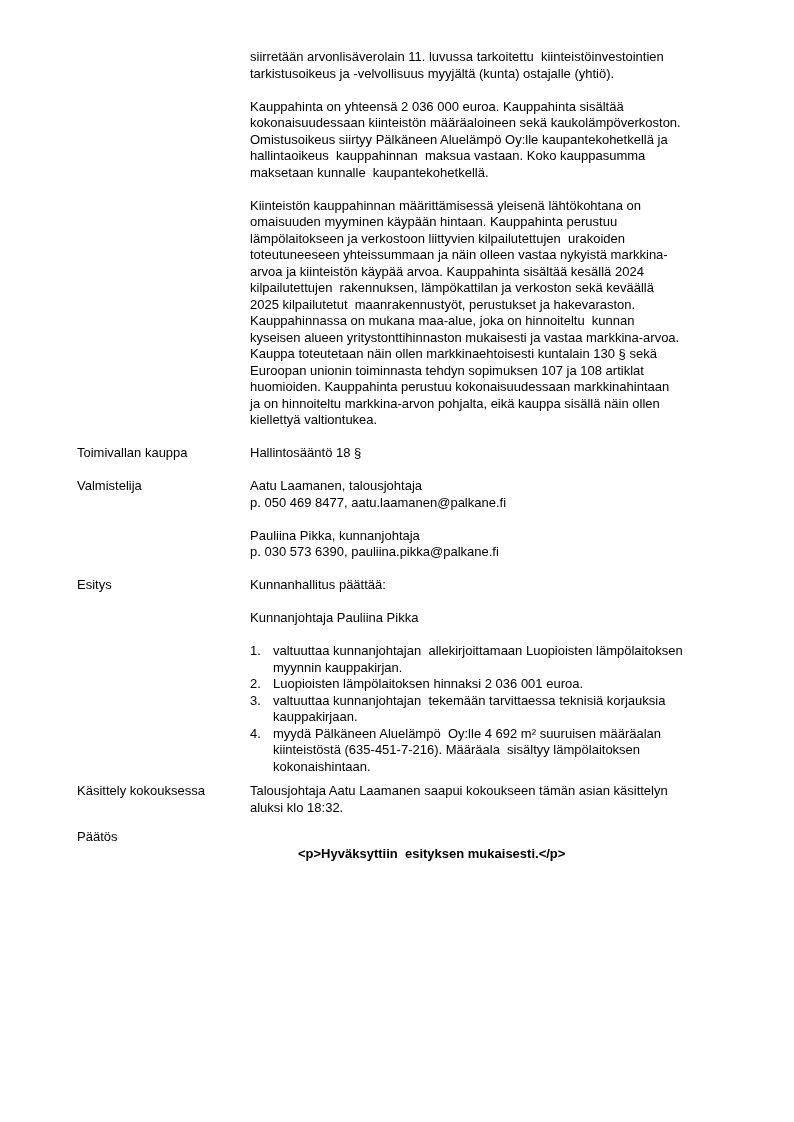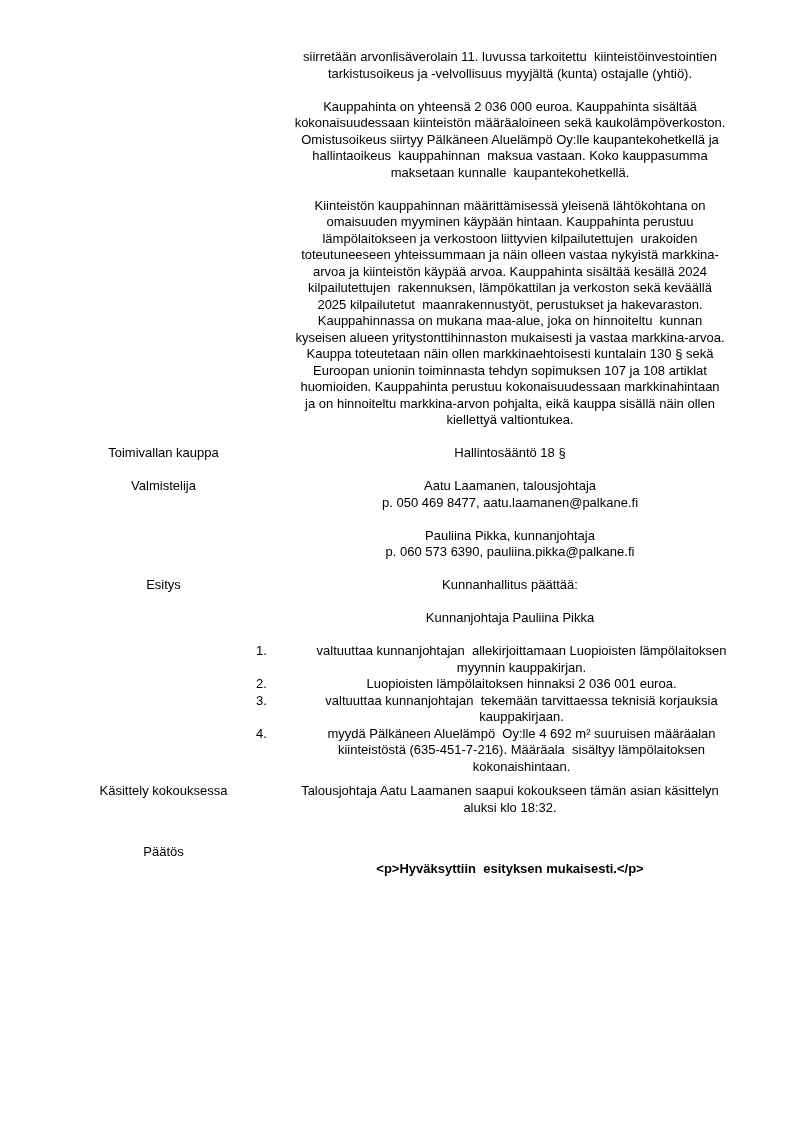--- a/index.html
+++ b/index.html
@@ -16,21 +16,20 @@
     color: #000000;
     overflow: hidden;
   }
   .doc {
     padding: 49px 0 0 77px;
     width: 700px;
   }
   .row {
     display: flex;
     margin-top: 16.5px;
-    text-align: center;
   }
   .row.first {
     margin-top: 0;
   }
   .row-label {
     width: 173px;
     flex-shrink: 0;
     white-space: pre-wrap;
   }
   .row-content {
@@ -61,21 +60,22 @@
   }
   .decision-text {
     margin-top: 16.5px;
     white-space: pre-wrap;
     font-weight: bold;
   }
   .gap-lg {
     margin-top: 8px;
   }
   .gap-md {
-    margin-top: 28px;
+    margin-top: 13px;
+    gap: 48px;
   }
 </style>
 </head>
 <body>
 
 <div class="doc">
 
   <div class="row first">
     <div class="row-label"></div>
     <div class="row-content">
@@ -109,21 +109,21 @@
       <div class="para">Hallintosääntö 18 §</div>
     </div>
   </div>
 
   <div class="row">
     <div class="row-label">Valmistelija</div>
     <div class="row-content">
       <div class="para">Aatu Laamanen, talousjohtaja
 p. 050 469 8477, aatu.laamanen@palkane.fi</div>
       <div class="para">Pauliina Pikka, kunnanjohtaja
-p. 060 573 6390, pauliina.pikka@palkane.fi</div>
+p. 030 573 6390, pauliina.pikka@palkane.fi</div>
     </div>
   </div>
 
   <div class="row">
     <div class="row-label">Esitys</div>
     <div class="row-content">
       <div class="para">Kunnanhallitus päättää:</div>
       <div class="para">Kunnanjohtaja Pauliina Pikka</div>
       <div class="olist">
         <div class="oitem">

